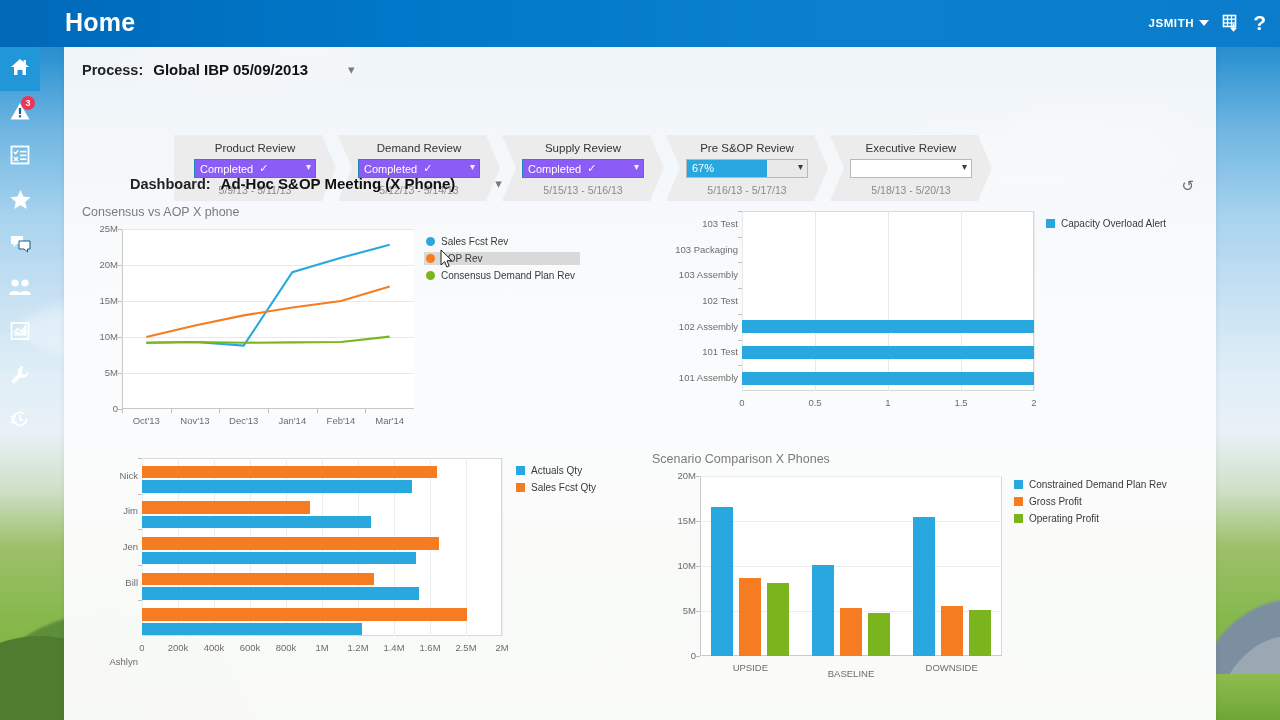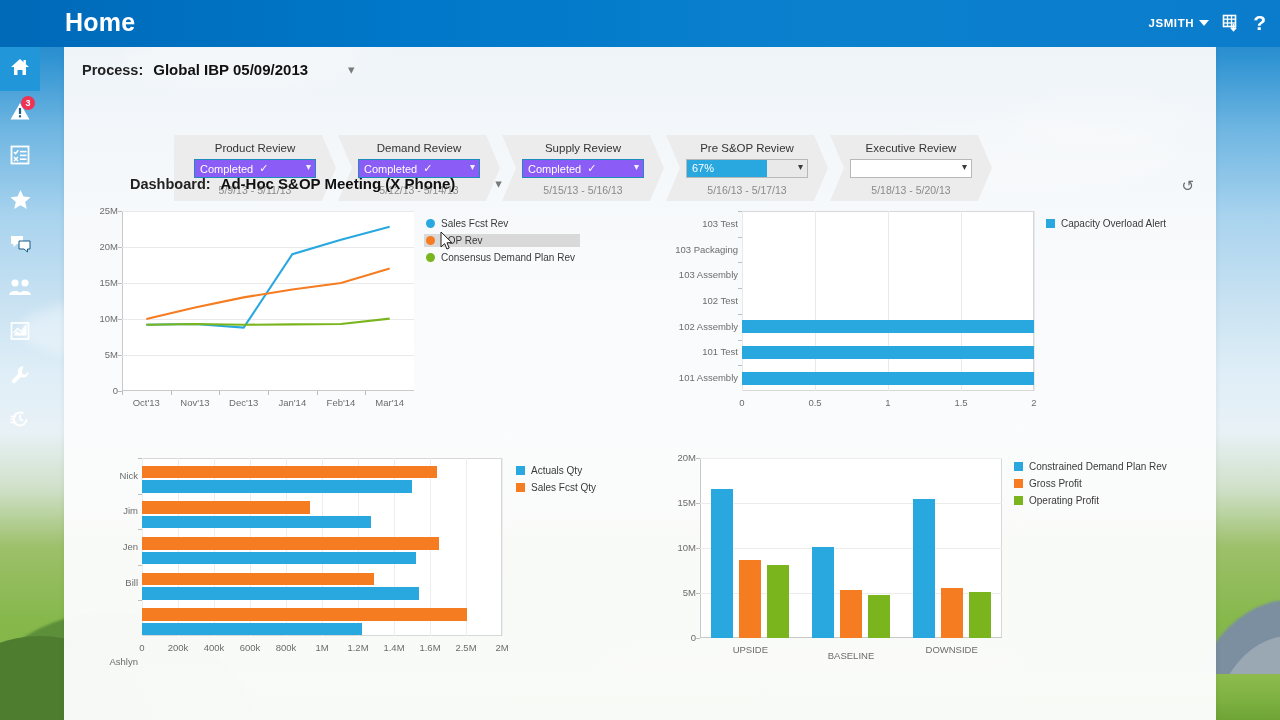--- a/index.html
+++ b/index.html
@@ -306,20 +306,21 @@
   <div class="dash-row">
     <span class="dash-label">Dashboard:</span>
     <span class="dash-value">Ad-Hoc S&amp;OP Meeting (X Phone)</span>
     <span class="chev">▾</span>
   </div>
   <div class="refresh-btn">↺</div>
 
   <div class="charts">
 
     <div class="chart-cell" style="left:8px; top:0; width:560px; height:240px;">
+      <div class="chart-title">Consensus vs AOP X phone</div>
       <div class="chart-body" id="c0body" style="width:560px; height:222px;">
           <div class="plot" style="left:40px;top:6px;width:292px;height:180px;"></div>
           <div class="ylab" style="left:4px;top:180px;width:32px;">0</div>
           <div class="tick" style="position:absolute;left:36px;top:186px;width:4px;height:1px;"></div>
           <div style="position:absolute;left:40px;top:150px;width:292px;height:1px;background:#e9e9e9;"></div>
           <div class="ylab" style="left:4px;top:144px;width:32px;">5M</div>
           <div class="tick" style="position:absolute;left:36px;top:150px;width:4px;height:1px;"></div>
           <div style="position:absolute;left:40px;top:114px;width:292px;height:1px;background:#e9e9e9;"></div>
           <div class="ylab" style="left:4px;top:108px;width:32px;">10M</div>
           <div class="tick" style="position:absolute;left:36px;top:114px;width:4px;height:1px;"></div>
@@ -460,20 +461,21 @@
             </div>
             <div class="legend-item">
               <span class="legend-sq" style="background:#f57c20;"></span>
               <span class="legend-text">Sales Fcst Qty</span>
             </div>
           </div>
         </div>
     </div>
 
     <div class="chart-cell" style="left:578px; top:247px; width:560px; height:240px;">
+      <div class="chart-title">Scenario Comparison X Phones</div>
       <div class="chart-body" id="c3body" style="width:560px; height:222px;">
           <div class="plot" style="left:48px;top:6px;width:302px;height:180px;border-right:1px solid #d8d8d8;"></div>
           <div class="ylab" style="left:12px;top:180px;width:32px;">0</div>
           <div class="tick" style="position:absolute;left:44px;top:186px;width:4px;height:1px;"></div>
           <div style="position:absolute;left:48px;top:141px;width:302px;height:1px;background:#ececec;"></div>
           <div class="ylab" style="left:12px;top:135px;width:32px;">5M</div>
           <div class="tick" style="position:absolute;left:44px;top:141px;width:4px;height:1px;"></div>
           <div style="position:absolute;left:48px;top:96px;width:302px;height:1px;background:#ececec;"></div>
           <div class="ylab" style="left:12px;top:90px;width:32px;">10M</div>
           <div class="tick" style="position:absolute;left:44px;top:96px;width:4px;height:1px;"></div>

